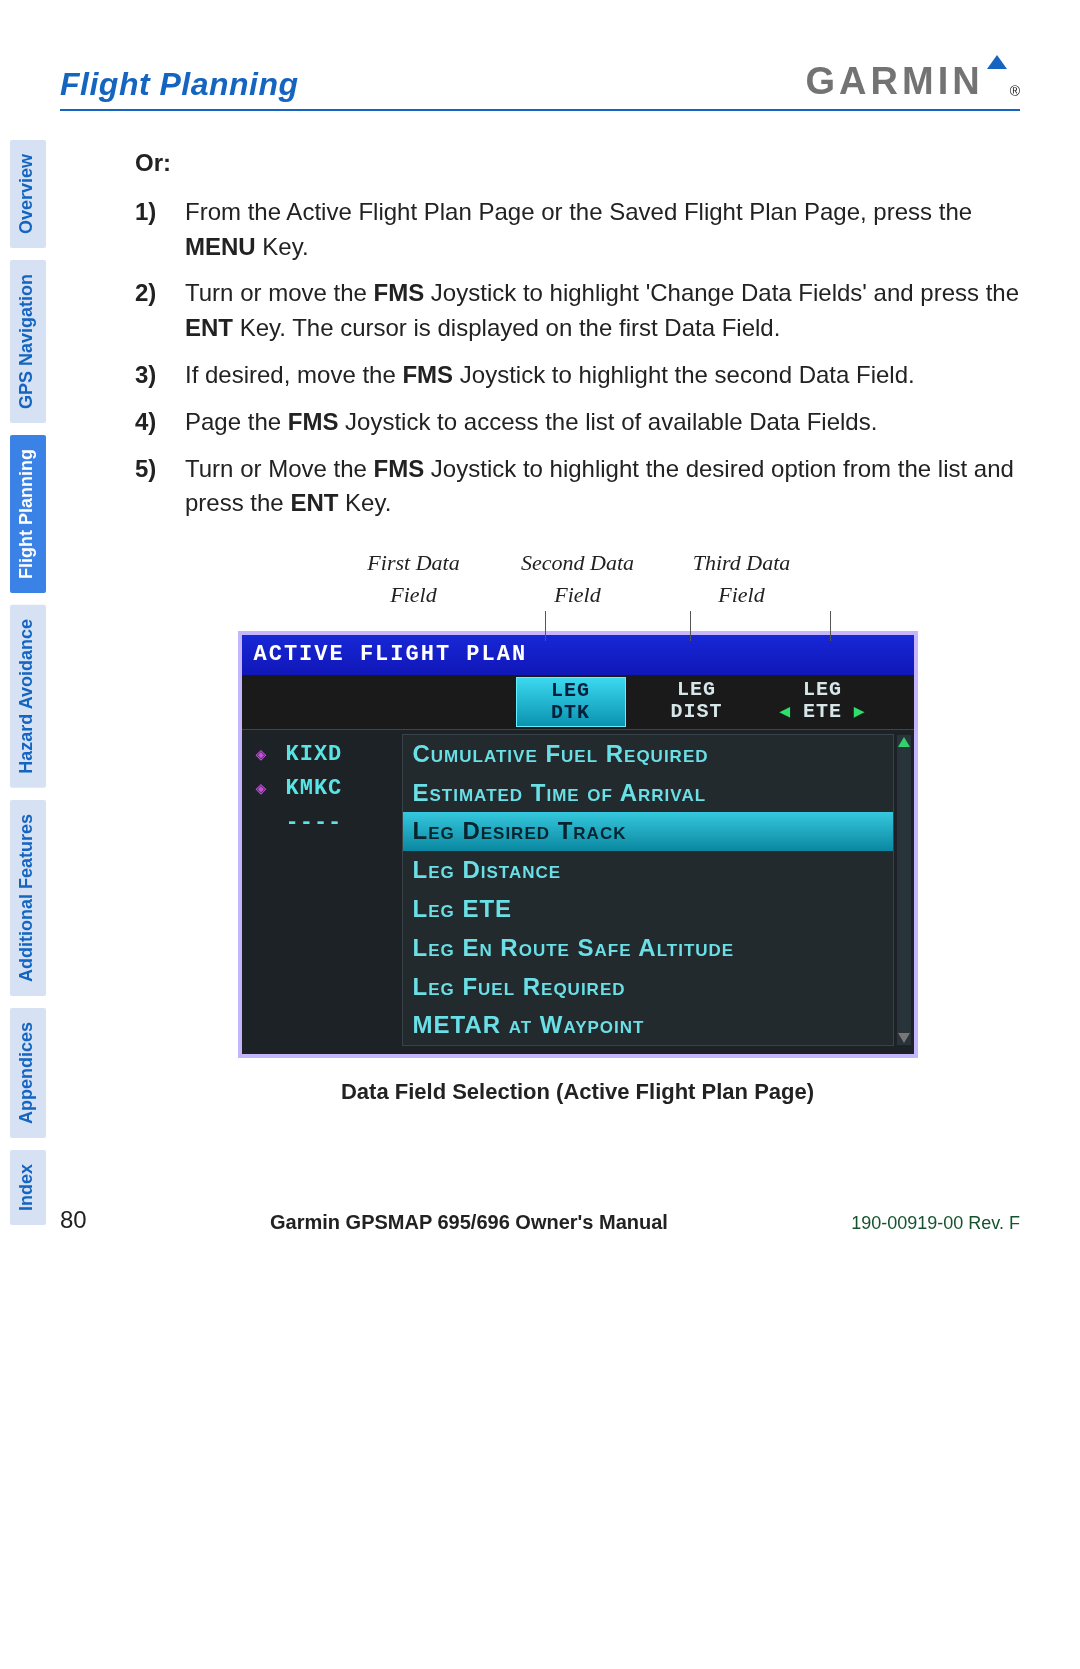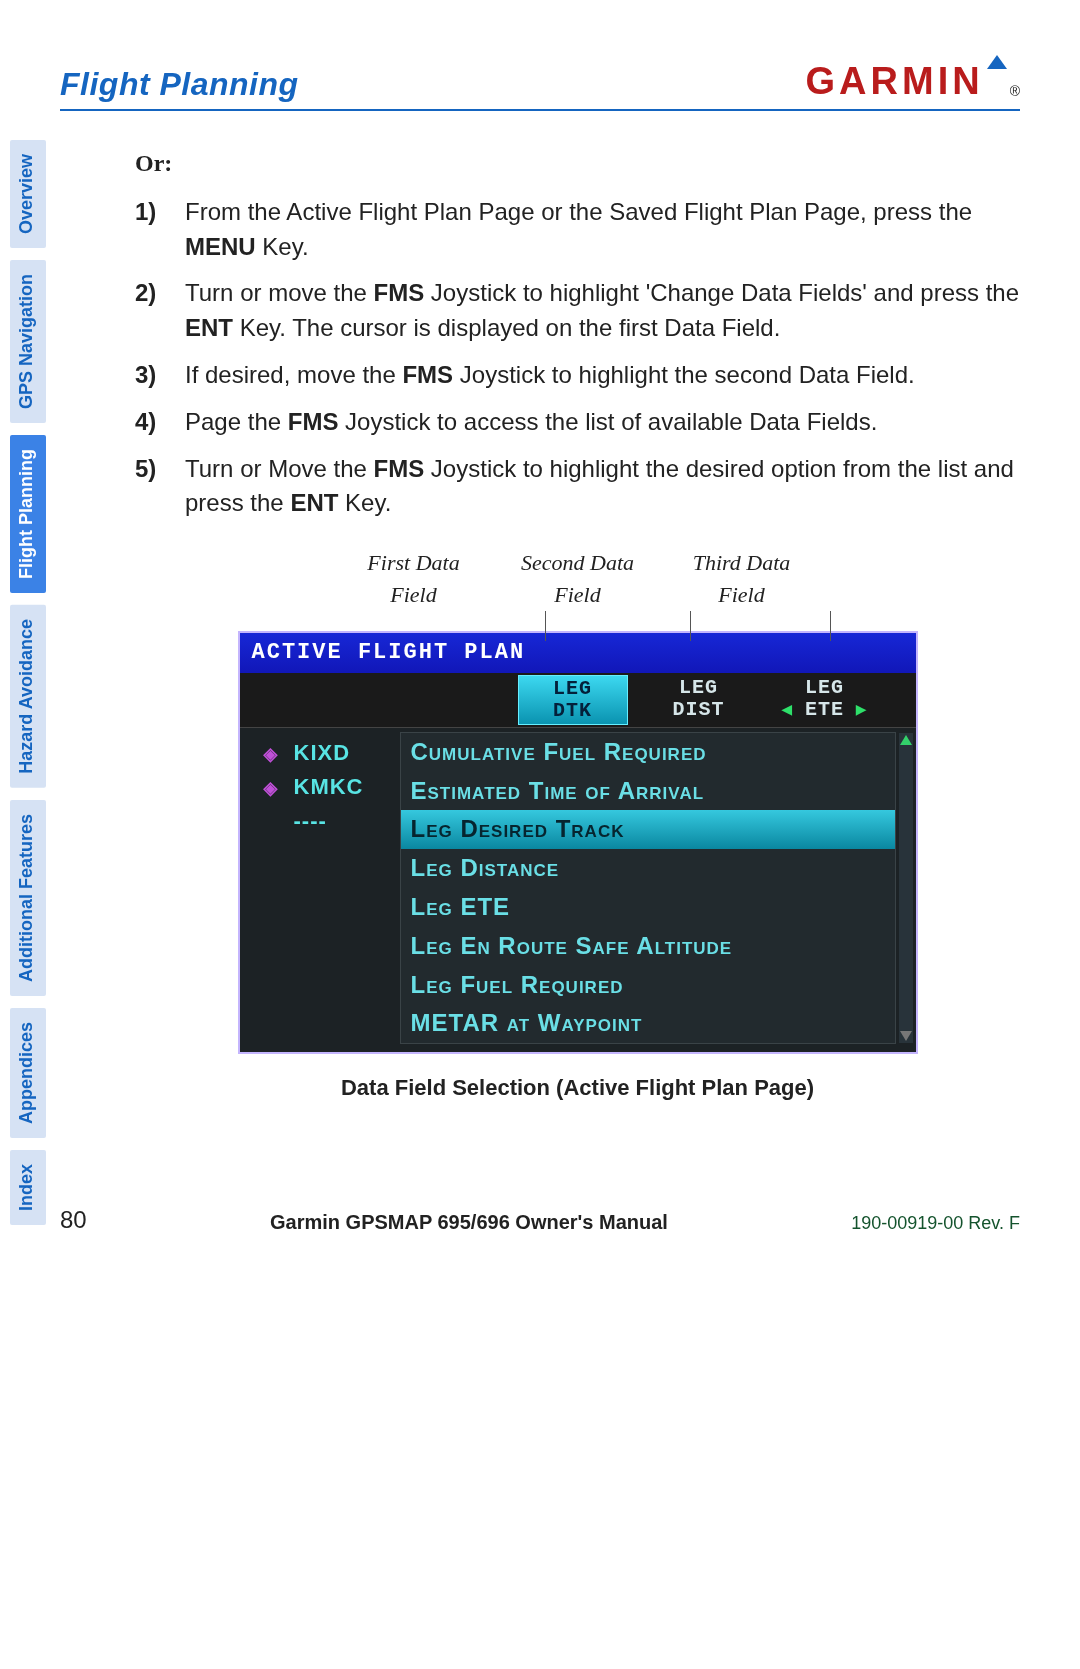--- a/index.html
+++ b/index.html
@@ -34,21 +34,21 @@
   }
   .logo {
     display: flex;
     align-items: flex-end;
     gap: 3px;
   }
   .logo-text {
     font-size: 38px;
     font-weight: 700;
     letter-spacing: 4px;
-    color: #b91c1c;
+    color: #737373;
   }
   .logo-tri {
     width: 0; height: 0;
     border-left: 10px solid transparent;
     border-right: 10px solid transparent;
     border-bottom: 14px solid #1565c0;
     margin-bottom: 34px;
   }
   .logo-dot { font-size: 18px; align-self: flex-end; margin-bottom: 4px; }
   
@@ -76,21 +76,21 @@
   .tab.active {
     background: #3b82e6;
     color: #fff;
   }
   
   .body {
     margin-left: 75px;
     font-size: 24px;
     line-height: 1.45;
   }
-  .or-line { font-weight: 700; margin-bottom: 14px; font-family: Liberation Serif, serif; }
+  .or-line { font-weight: 700; margin-bottom: 14px; }
   .steps { list-style: none; }
   .steps li {
     display: flex;
     gap: 18px;
     margin-bottom: 12px;
   }
   .step-num { font-weight: 700; min-width: 32px; }
   .step-txt b { font-weight: 700; }
   
   .callouts {
@@ -114,21 +114,21 @@
     position: absolute;
     top: 0;
     width: 1px; height: 30px;
     background: #555;
   }
   
   .device {
     width: 680px;
     margin: 0 auto;
     background: #1a1a1a;
-    border: 2px solid #c4b5fd;
+    border: 4px solid #c4b5fd;
     font-family: "Trebuchet MS", Verdana, sans-serif;
     text-transform: none;
   }
   .device-title {
     background: linear-gradient(#1727d6, #1117b8);
     color: #fff;
     font-weight: 700;
     letter-spacing: 2px;
     padding: 4px 12px;
     font-size: 22px;
@@ -159,23 +159,23 @@
     border: 1px solid #6ef;
   }
   .col-head .arrows { color: #2ee06a; font-size: 18px; }
   .device-body {
     display: flex;
     background: #1c2225;
     position: relative;
   }
   .wp-col {
     width: 160px;
-    padding: 8px 6px 8px 24px;
+    padding: 8px 6px 8px 14px;
     color: #58e4e4;
-    font-family: Liberation Sans, sans-serif;
+    font-family: Liberation Mono, monospace;
     font-weight: 700;
     font-size: 22px;
     letter-spacing: 1px;
     line-height: 1.55;
   }
   .wp-col .arrow-icons { color: #c050d8; font-size: 18px; display: inline-block; width: 30px; }
   .dropdown {
     flex: 1;
     background: #222a2e;
     border: 1px solid #3a4347;

